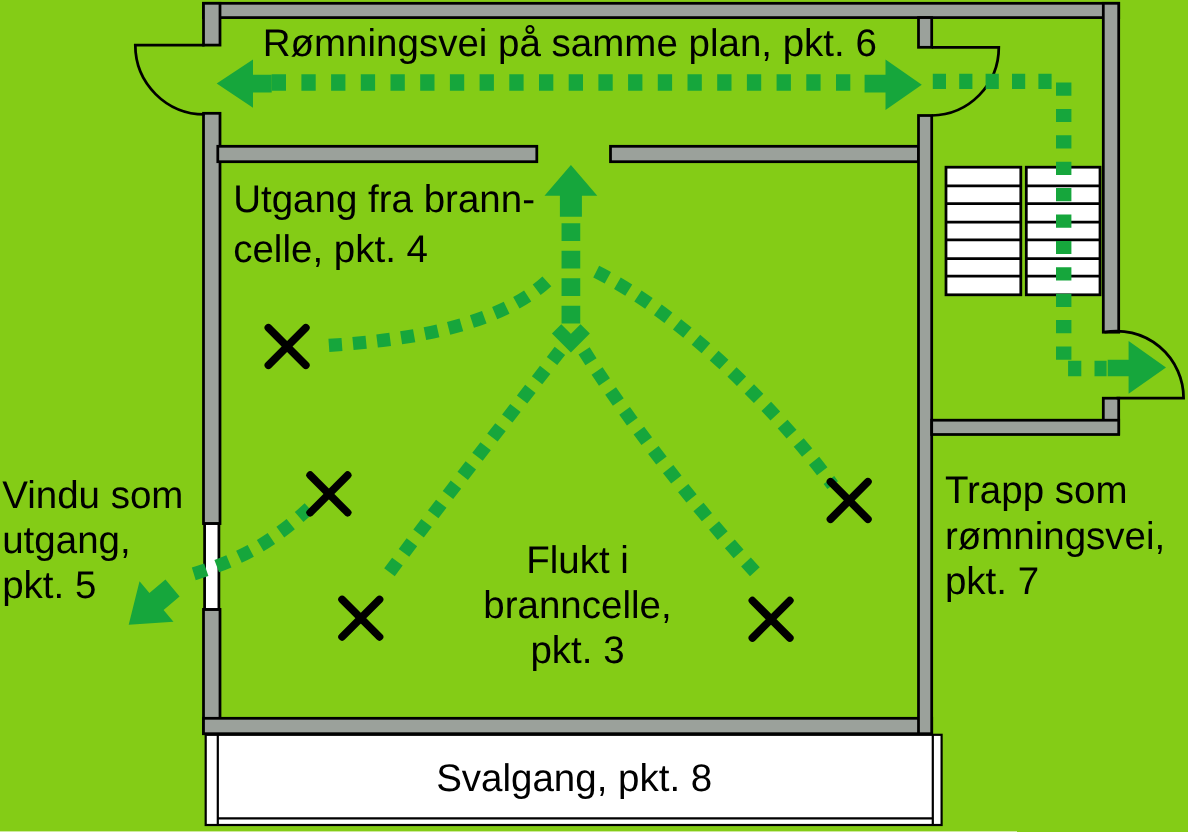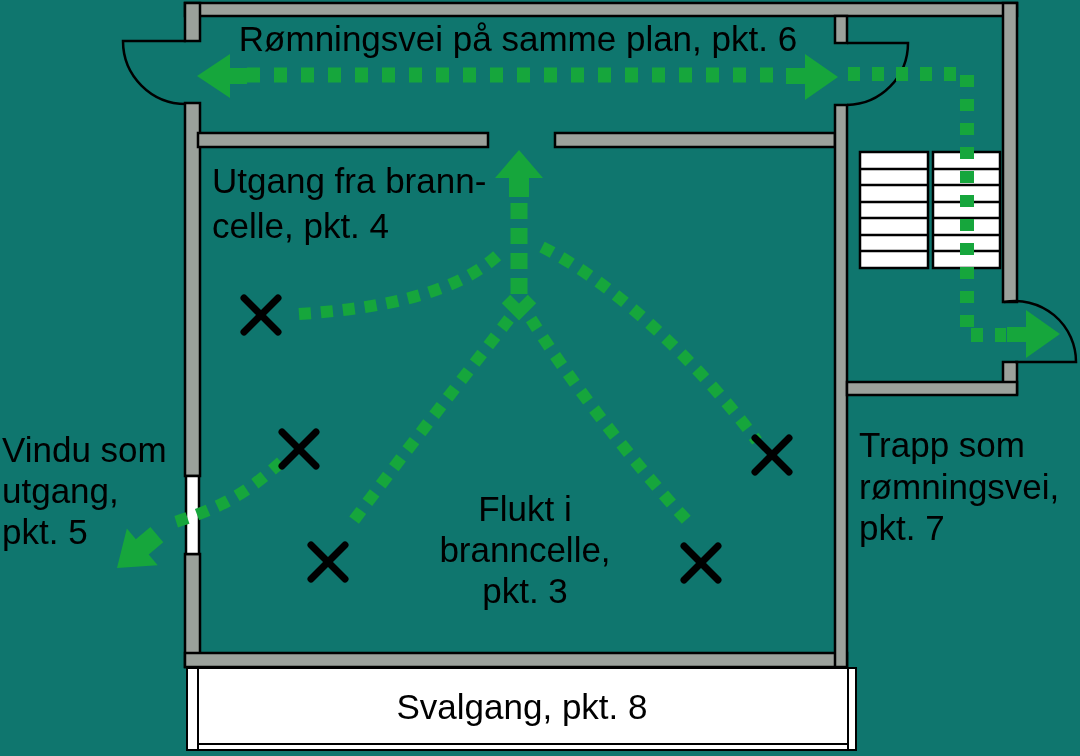--- a/index.html
+++ b/index.html
@@ -1,16 +1,16 @@
 <!DOCTYPE html>
 <html><head>
 <meta charset="utf-8">
 <style>
   html, body { margin: 0; padding: 0; background: #ffffff; }
-  .stage { width: 1080px; height: 756px; position: relative; background: #0f766e; }
+  .stage { width: 1080px; height: 756px; position: relative; background: #84cc16; }
   svg { display: block; }
 
   
   .walls rect { stroke: #000000; stroke-width: 2.5; }
 
   
   .window rect { fill: #ffffff; stroke: #000000; stroke-width: 2.5; }
   .stairs rect { fill: #ffffff; stroke: #000000; stroke-width: 2.5; }
   .stairs line { stroke: #000000; stroke-width: 2.5; }
   .walkway rect { fill: #ffffff; stroke: #000000; stroke-width: 2; }

